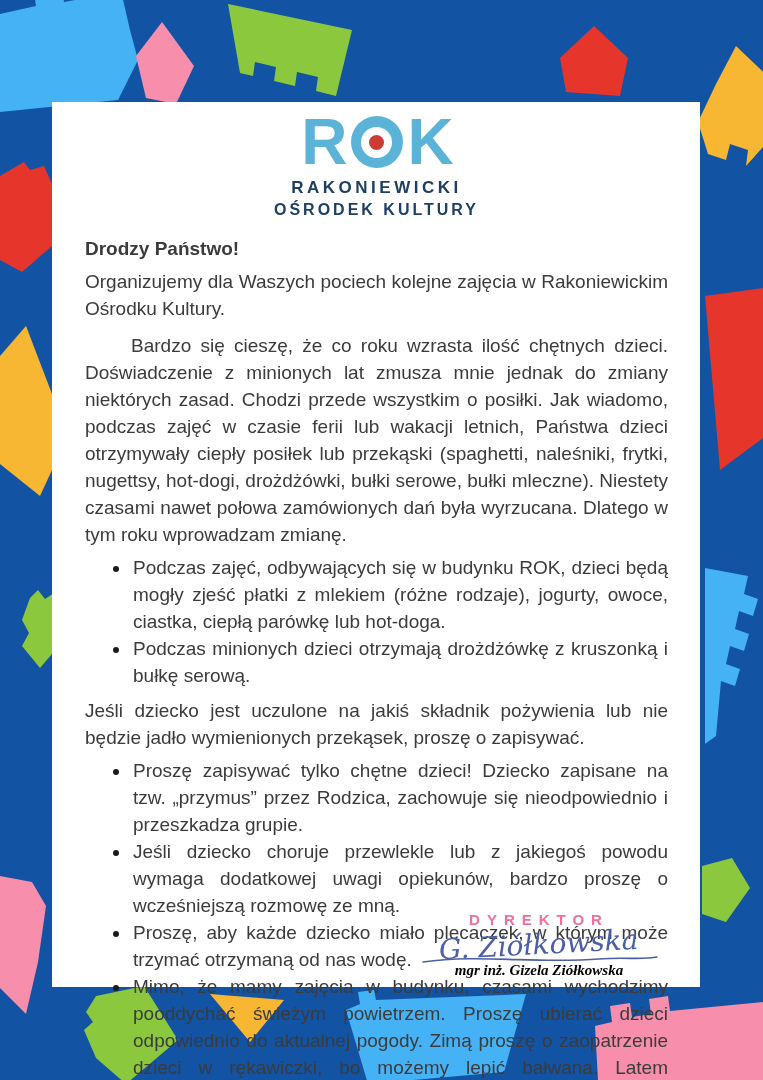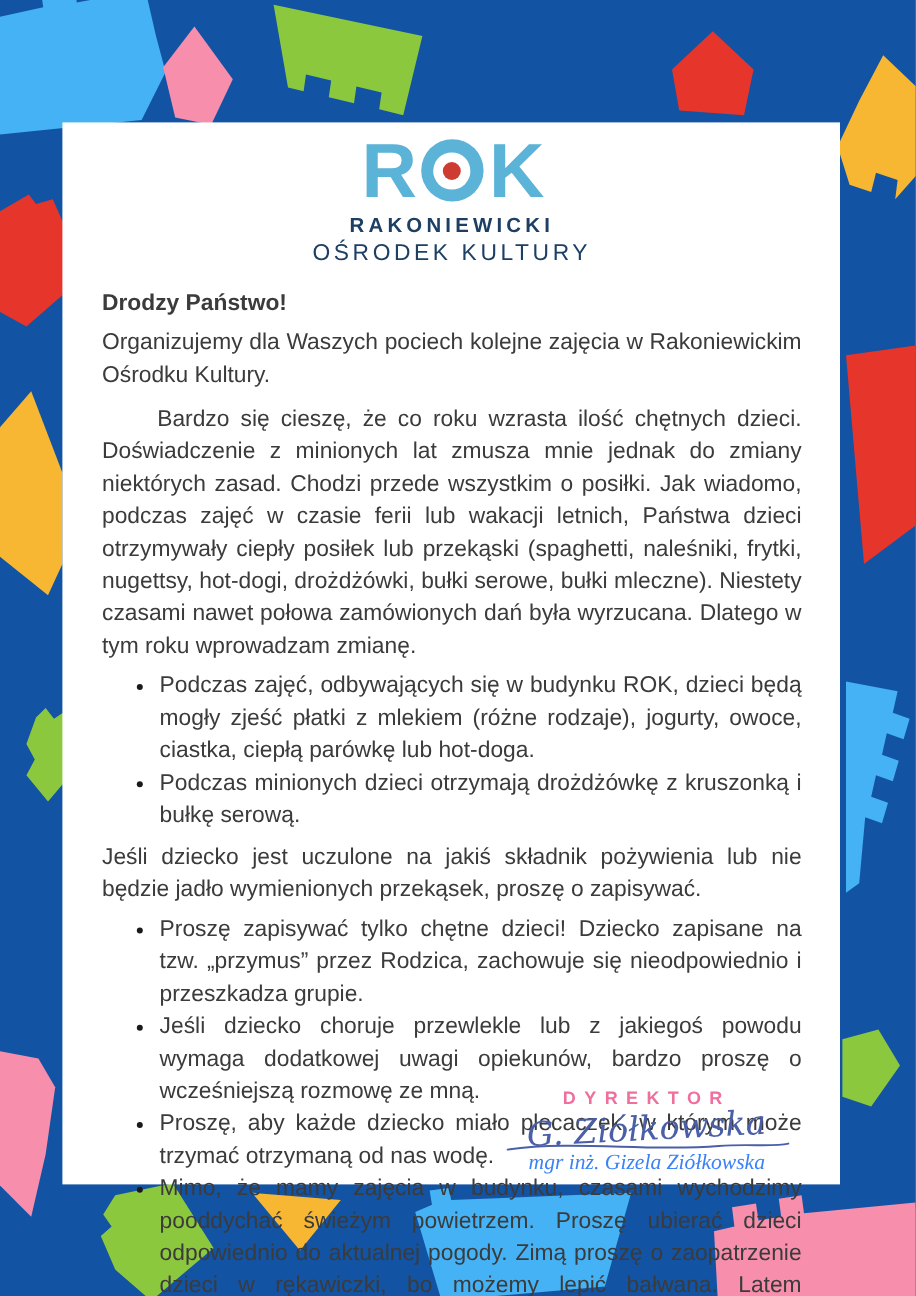--- a/index.html
+++ b/index.html
@@ -22,42 +22,42 @@
   .logo-letter{
     font-size:64px;font-weight:800;color:#5cb3d8;line-height:60px;
     letter-spacing:-2px;font-family:"Liberation Sans",sans-serif;
   }
   .logo-target{width:52px;height:52px;border-radius:50%;background:#5cb3d8;
     display:flex;align-items:center;justify-content:center;margin:0 4px;}
   .logo-target-inner{width:31px;height:31px;border-radius:50%;background:#ffffff;
     display:flex;align-items:center;justify-content:center;}
   .logo-target-dot{width:15px;height:15px;border-radius:50%;background:#cd3b31;}
   .logo-line1{font-size:17px;font-weight:bold;color:#1d3f63;letter-spacing:3.5px;margin-top:6px;}
-  .logo-line2{font-size:19px;font-weight:normal;color:#1d3f63;letter-spacing:3px;margin-top:3px;}
+  .logo-line2{font-size:16px;font-weight:bold;color:#1d3f63;letter-spacing:3px;margin-top:3px;}
   
   .letter{margin-top:16px;font-size:19px;line-height:27px;color:#3b3b3b;}
   .salutation{font-weight:bold;margin:0 0 6px 0;}
   .para{margin:0 0 6px 0;text-align:justify;}
   .para.indent{text-indent:46px;margin-top:10px;}
   ul.blist{margin:4px 0 8px 0;padding-left:46px;}
   ul.blist li{text-align:justify;padding-left:2px;}
   ul.blist li::marker{color:#1a1a1a;}
   .remarks-heading{margin:2px 0 4px 0;}
   
   .sig-block{position:absolute;right:36px;bottom:8px;width:250px;text-align:center;z-index:2;}
   .sig-title{font-size:15px;font-weight:600;letter-spacing:7px;color:#ef6f9d;}
   .sig-script{
     font-family:"DejaVu Serif", serif;font-style:italic;
     font-size:28px;color:#4a5fa8;line-height:30px;
     transform:rotate(-3deg);display:inline-block;margin-top:2px;
   }
   .sig-flourish{display:block;margin:-8px auto 0 auto;}
   .sig-name{
-    font-family:"Liberation Serif", serif;font-weight:normal;font-style:italic;
-    font-size:18px;color:#3b82f6;margin-top:-4px;white-space:nowrap;
+    font-family:"Liberation Serif", serif;font-weight:bold;font-style:italic;
+    font-size:15px;color:#000000;margin-top:-4px;white-space:nowrap;
   }
 </style>
 </head>
 <body>
 
 <div class="stage">
 
   <svg class="decor-svg" width="763" height="1080" viewBox="0 0 763 1080">
     <polygon points="0,14 36,6 34,-8 62,-12 64,2 92,-3 90,-17 118,-22 130,30 138,60 118,100 0,112" fill="#45b2f6"></polygon>
     <polygon points="162,22 194,66 176,104 146,98 136,56" fill="#f78fac"></polygon>

